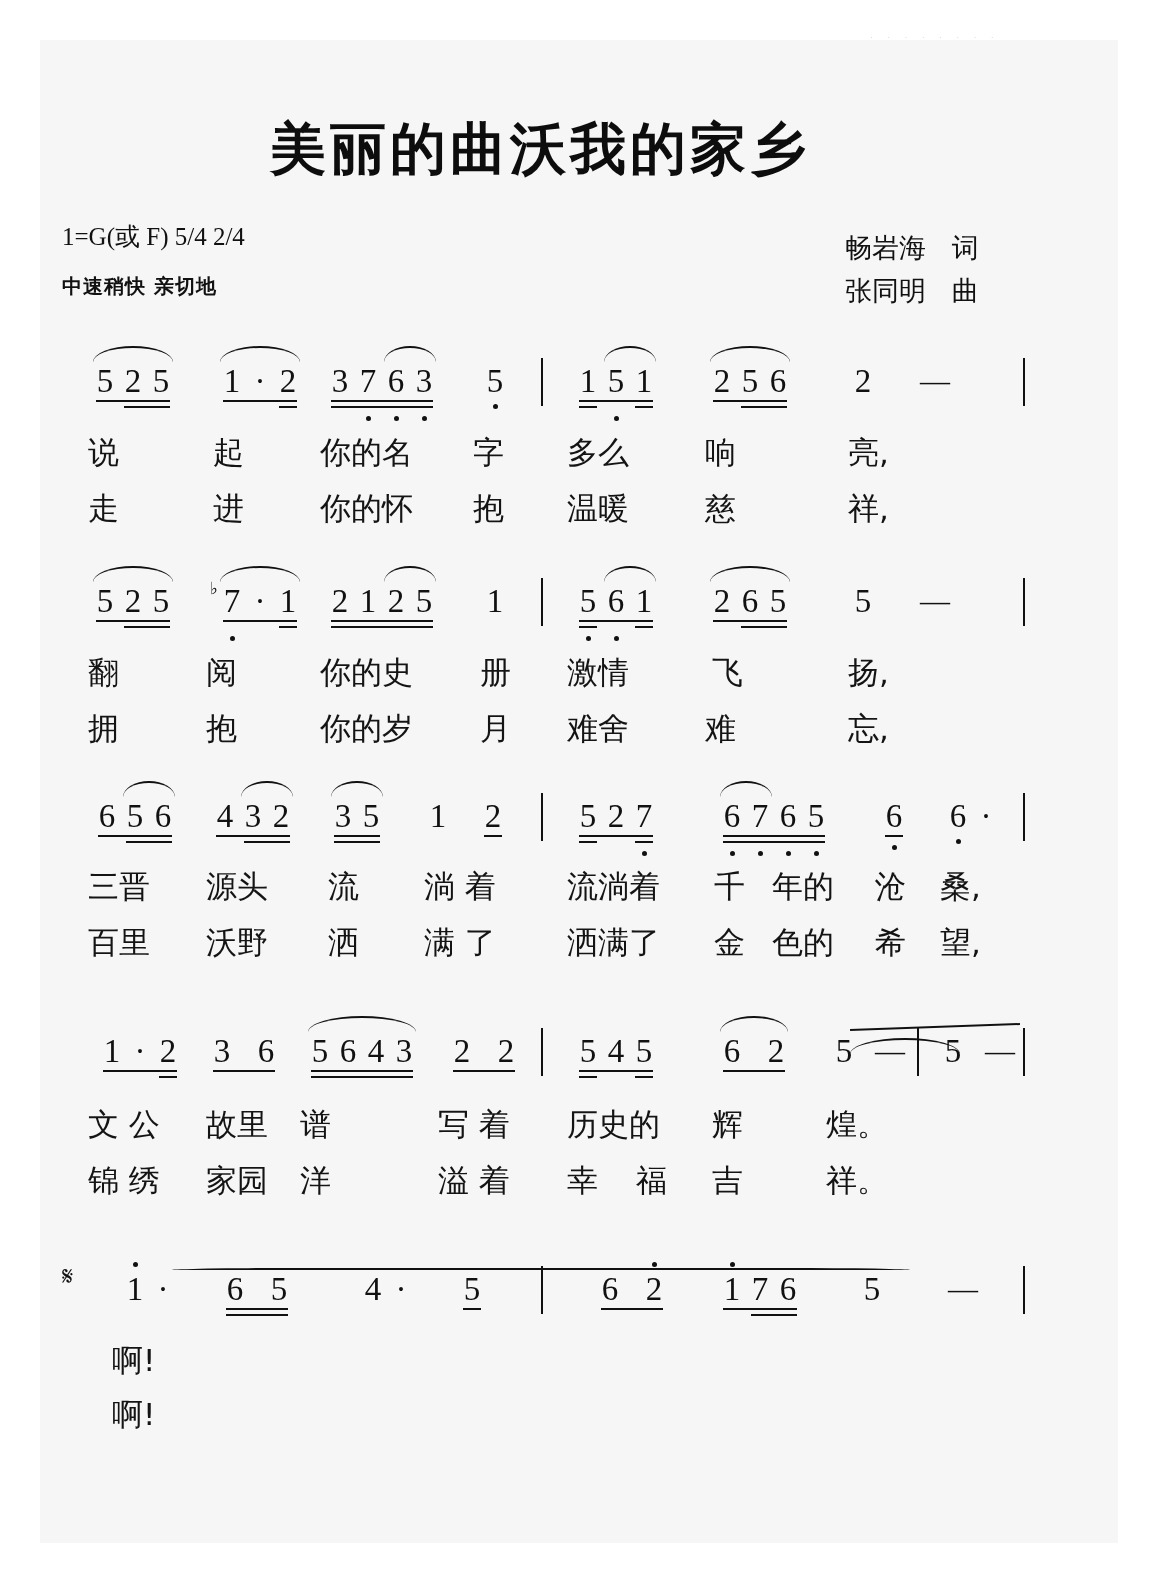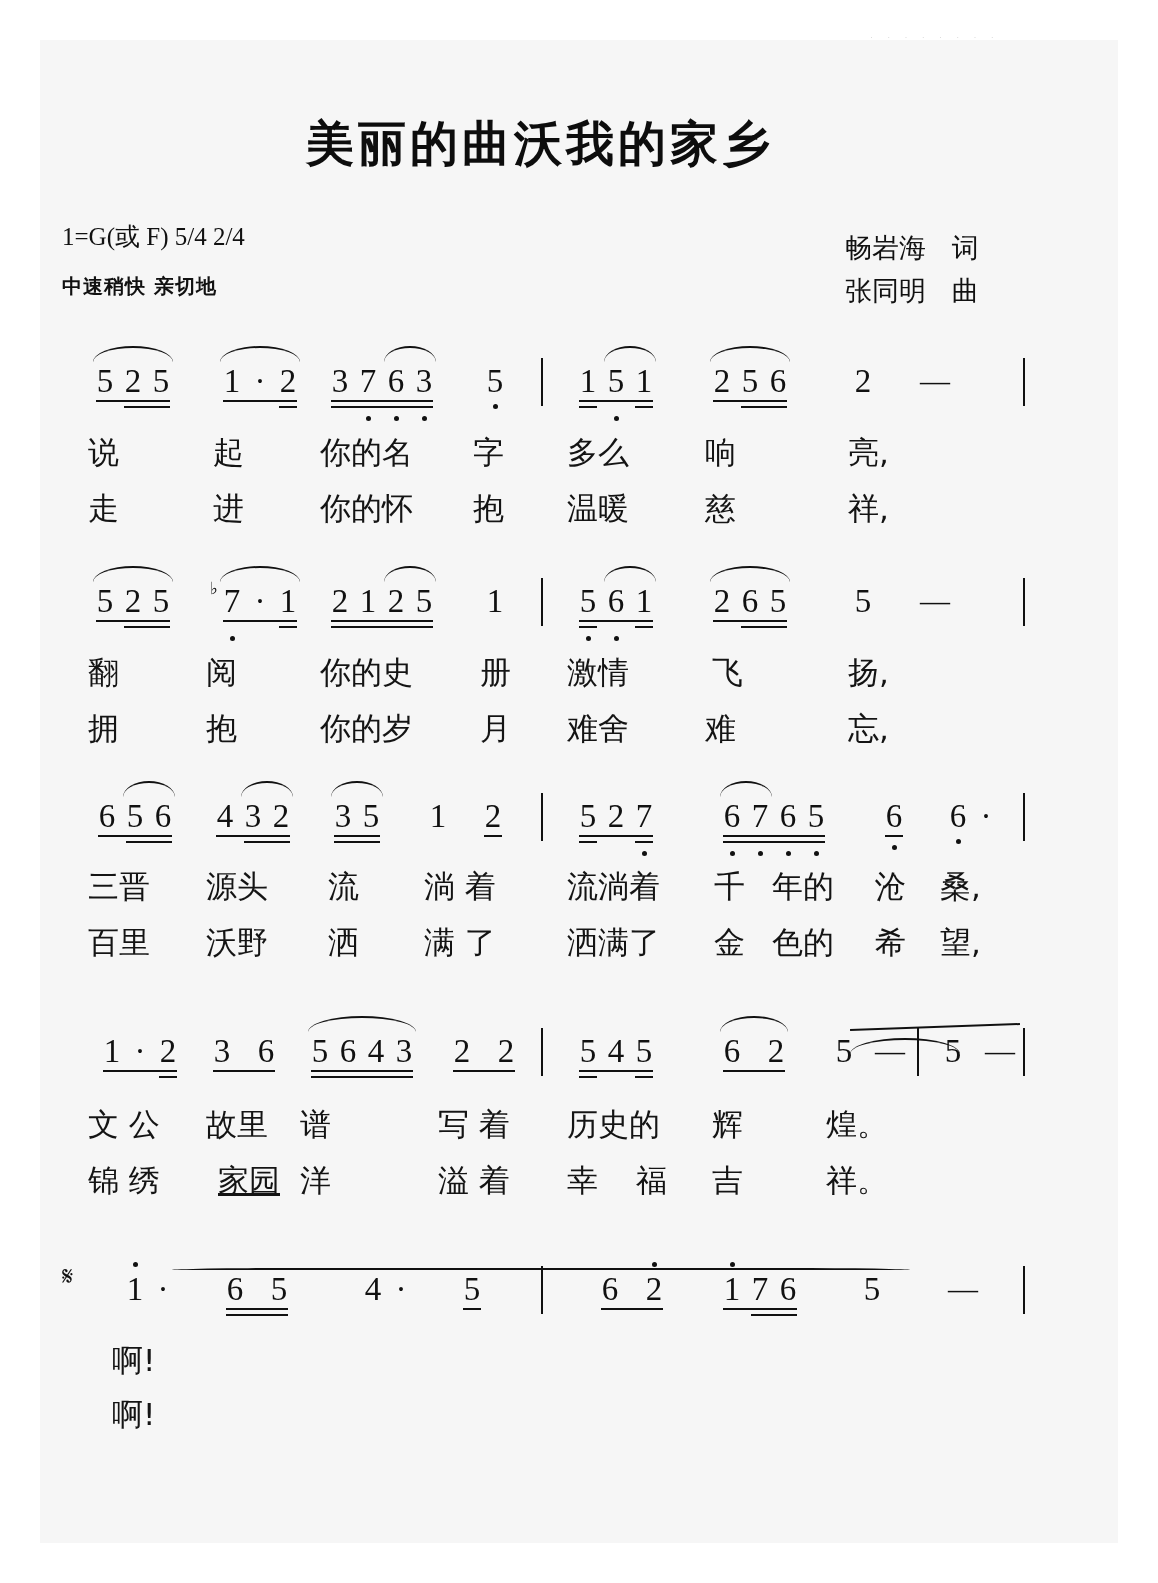--- a/index.html
+++ b/index.html
@@ -1,20 +1,20 @@
 <!DOCTYPE html>
 <html><head>
 <meta charset="utf-8">
 <style>
   html, body { margin:0; padding:0; background:#ffffff; }
   body { width:1158px; height:1583px; position:relative; overflow:hidden;
          font-family:"Liberation Serif","DejaVu Serif",serif; color:#111; }
   .sheet { position:absolute; left:40px; top:40px; width:1078px; height:1503px; background:#f6f6f6; }
   .title { position:absolute; left:0; top:112px; width:1080px; text-align:center;
-           font-family:"DejaVu Sans","Liberation Sans",sans-serif; font-weight:bold; font-size:48px; letter-spacing:4px; color:#0d0d0d; }
+           font-family:"DejaVu Sans","Liberation Sans",sans-serif; font-weight:bold; font-size:56px; letter-spacing:4px; color:#0d0d0d; }
   .key { position:absolute; left:62px; top:220px; font-size:25px; }
   .tempo { position:absolute; left:62px; top:273px; font-size:20px; font-weight:bold;
            font-family:"DejaVu Sans","Liberation Sans",sans-serif; letter-spacing:1px; }
   .credit { position:absolute; left:845px; font-size:27px; font-family:"DejaVu Sans","Liberation Sans",sans-serif; white-space:pre; }
   .corner { position:absolute; left:870px; top:32px; font-size:9px; color:#cfcfcf; letter-spacing:6px; }
   .n { position:absolute; top:0; width:20px; text-align:center; font-size:33px; line-height:38px; }
   .ul { position:absolute; height:2px; background:#111; }
   .dot { position:absolute; width:5px; height:5px; border-radius:50%; background:#111; }
   .slur { position:absolute; border-top:2.5px solid #111; border-radius:50% 50% 0 0 / 100% 100% 0 0; height:14px; }
   .bar { position:absolute; width:2px; background:#111; }
@@ -248,21 +248,21 @@
     <div class="bar" style="left: 917px; top: 1028px; height: 48px;"></div>
     <div class="bar" style="left: 1023px; top: 1028px; height: 48px;"></div>
     <div class="lyr" style="left: 88px; top: 1104px;">文 公</div>
     <div class="lyr" style="left: 206px; top: 1104px;">故里</div>
     <div class="lyr" style="left: 300px; top: 1104px;">谱</div>
     <div class="lyr" style="left: 438px; top: 1104px;">写 着</div>
     <div class="lyr" style="left: 567px; top: 1104px;">历史的</div>
     <div class="lyr" style="left: 712px; top: 1104px;">辉</div>
     <div class="lyr" style="left: 826px; top: 1104px;">煌。</div>
     <div class="lyr" style="left: 88px; top: 1160px;">锦 绣</div>
-    <div class="lyr" style="left: 218px; top: 1160px; text-decoration: underline;">家园</div>
+    <div class="lyr" style="left: 206px; top: 1160px;">家园</div>
     <div class="lyr" style="left: 300px; top: 1160px;">洋</div>
     <div class="lyr" style="left: 438px; top: 1160px;">溢 着</div>
     <div class="lyr" style="left: 567px; top: 1160px;">幸</div>
     <div class="lyr" style="left: 636px; top: 1160px;">福</div>
     <div class="lyr" style="left: 712px; top: 1160px;">吉</div>
     <div class="lyr" style="left: 826px; top: 1160px;">祥。</div>
     <div class="n" style="left: 125px; top: 1270px;">1</div>
     <div class="n" style="left: 153px; top: 1270px;">·</div>
     <div class="dot" style="left: 133px; top: 1262px;"></div>
     <div class="n" style="left: 225px; top: 1270px;">6</div>

